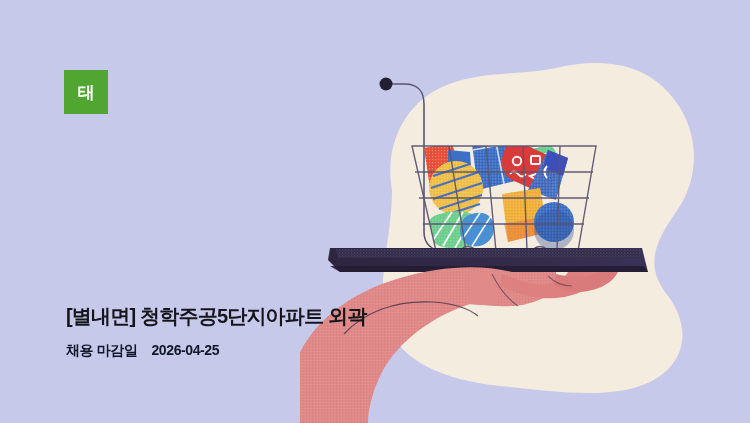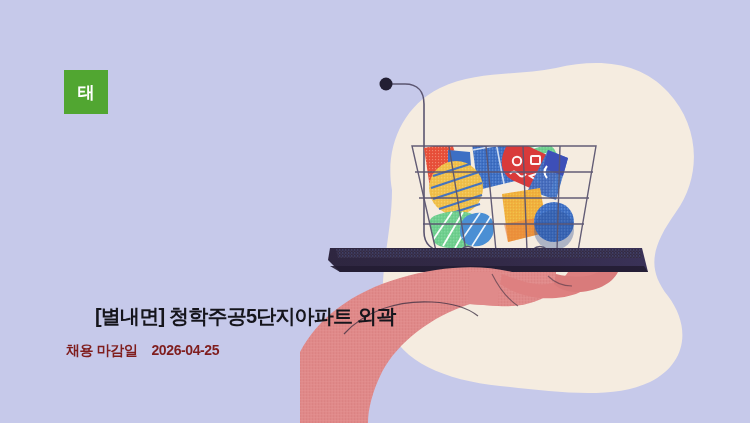--- a/index.html
+++ b/index.html
@@ -69,27 +69,26 @@
   .job-title {
     position: absolute;
     left: 66px;
     top: 305px;
     color: #15151c;
     font-size: 20px;
     font-weight: 700;
     line-height: 1.1;
     letter-spacing: -0.8px;
     white-space: nowrap;
-    margin-left: 29px;
   }
   .deadline {
     position: absolute;
     left: 66px;
     top: 343px;
-    color: #7f1d1d;
+    color: #0f172a;
     font-size: 14px;
     font-weight: 700;
     line-height: 1.1;
     letter-spacing: -0.4px;
     white-space: nowrap;
   }
 </style>
 </head>
 <body>
 

